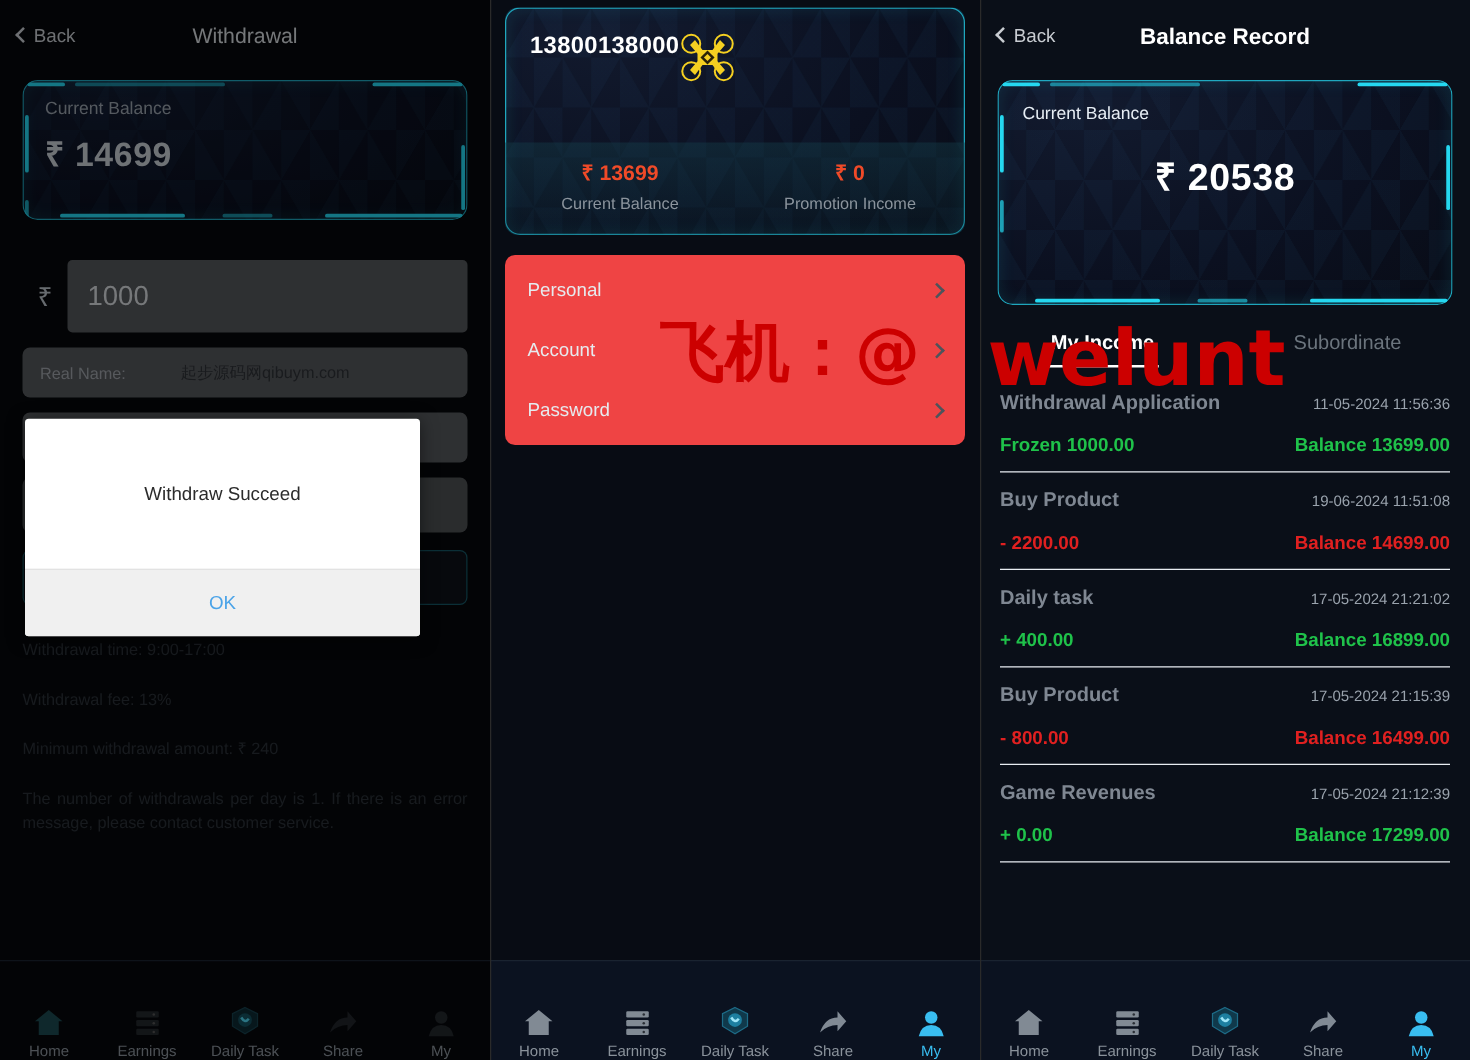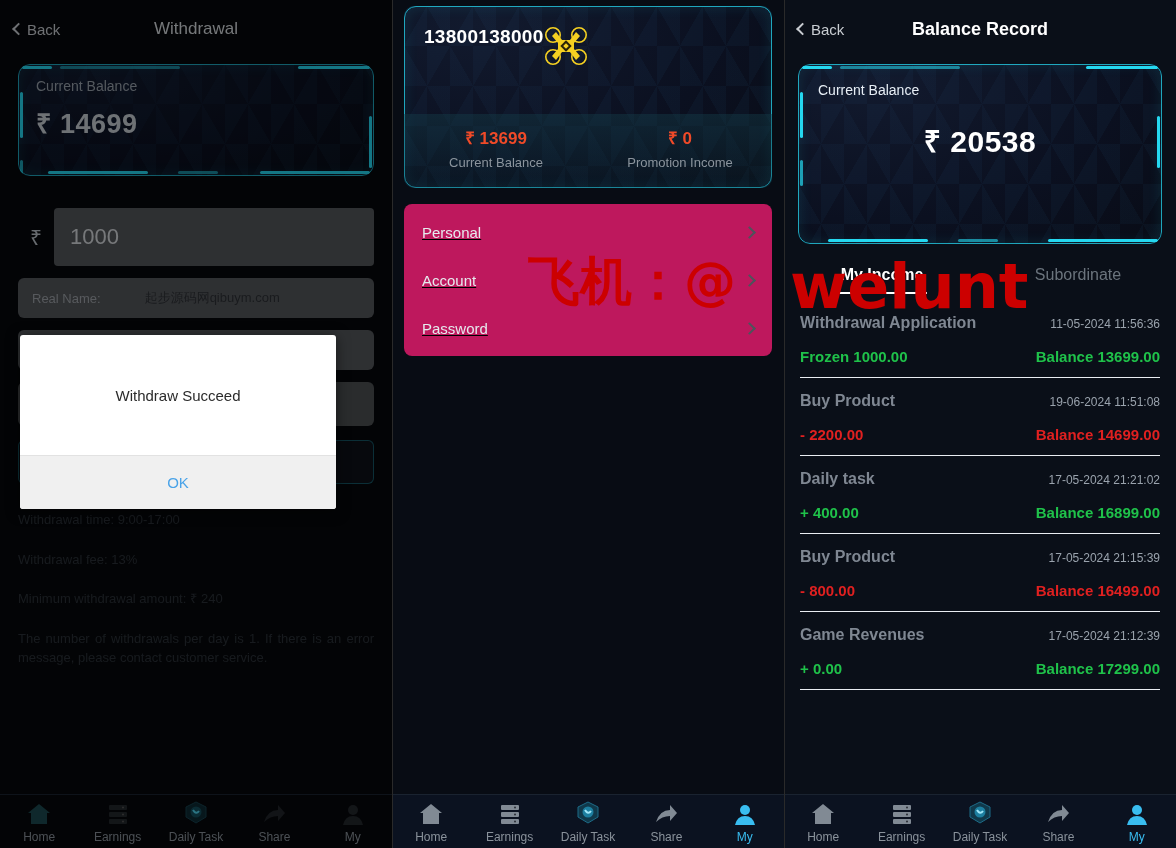--- a/index.html
+++ b/index.html
@@ -131,21 +131,21 @@
             display:flex; align-items:flex-start; justify-content:flex-start; }
   .phone-num { color:#fff; font-size:19px; font-weight:bold; letter-spacing:.3px; }
   .drone-ico { width:44px; height:40px; }
   .p2-stats { position:relative; z-index:3; display:flex; height:74px;
               background:linear-gradient(180deg, rgba(20,60,72,.45), rgba(12,36,46,.25)); }
   .stat { flex:1; text-align:center; padding-top:12px; }
   .stat .v { color:#f04a28; font-size:17px; font-weight:bold; }
   .stat .l { color:#8b949d; font-size:13px; margin-top:6px; }
 
   .menu-card {
-    margin:16px 12px 0 12px; background:#be185d; border-radius:8px; padding:4px 0;text-decoration:underline;
+    margin:16px 12px 0 12px; background:#ef4444; border-radius:8px; padding:4px 0;
   }
   .menu-item {
     height:48px; display:flex; align-items:center; justify-content:space-between;
     padding:0 18px; color:#e6eaee; font-size:15px; cursor:pointer;
   }
   .chev-r {
     display:inline-block; width:9px; height:9px;
     border-right:2px solid #4d535b; border-top:2px solid #4d535b;
     transform:rotate(45deg);
   }
@@ -174,22 +174,22 @@
   .rec .r1 { display:flex; align-items:baseline; justify-content:space-between; }
   .rec .rname { color:#7f8792; font-size:16px; font-weight:bold; }
   .rec .rtime { color:#9aa3ad; font-size:12px; }
   .rec .r2 { display:flex; align-items:baseline; justify-content:space-between; margin-top:16px; }
   .rec .ramt, .rec .rbal { font-size:15px; font-weight:bold; }
   .rec.pos .ramt, .rec.pos .rbal { color:#1fc24a; }
   .rec.neg .ramt, .rec.neg .rbal { color:#e02020; }
 
   
   .bottom-nav {
-    position:absolute; left:0; right:0; bottom:0; height:54px;
-    display:flex; align-items:center; border-top:1px solid #1a2330;
+    position:absolute; left:0; right:0; bottom:0; height:80px;
+    display:flex; align-items:flex-end; border-top:1px solid #1a2330;
   }
   .nav-dark { background:#0b1220; }
   .nav-item { flex:1; display:flex; flex-direction:column; align-items:center; gap:4px; cursor:pointer; }
   .nav-item .lbl { font-size:12px; }
   .nav-item .ico { height:26px; display:flex; align-items:flex-end; }
   .nav-item.inactive .lbl { color:#8a929b; }
   .nav-item.active   .lbl { color:#39bdf0; }
 
   
   .watermark {

